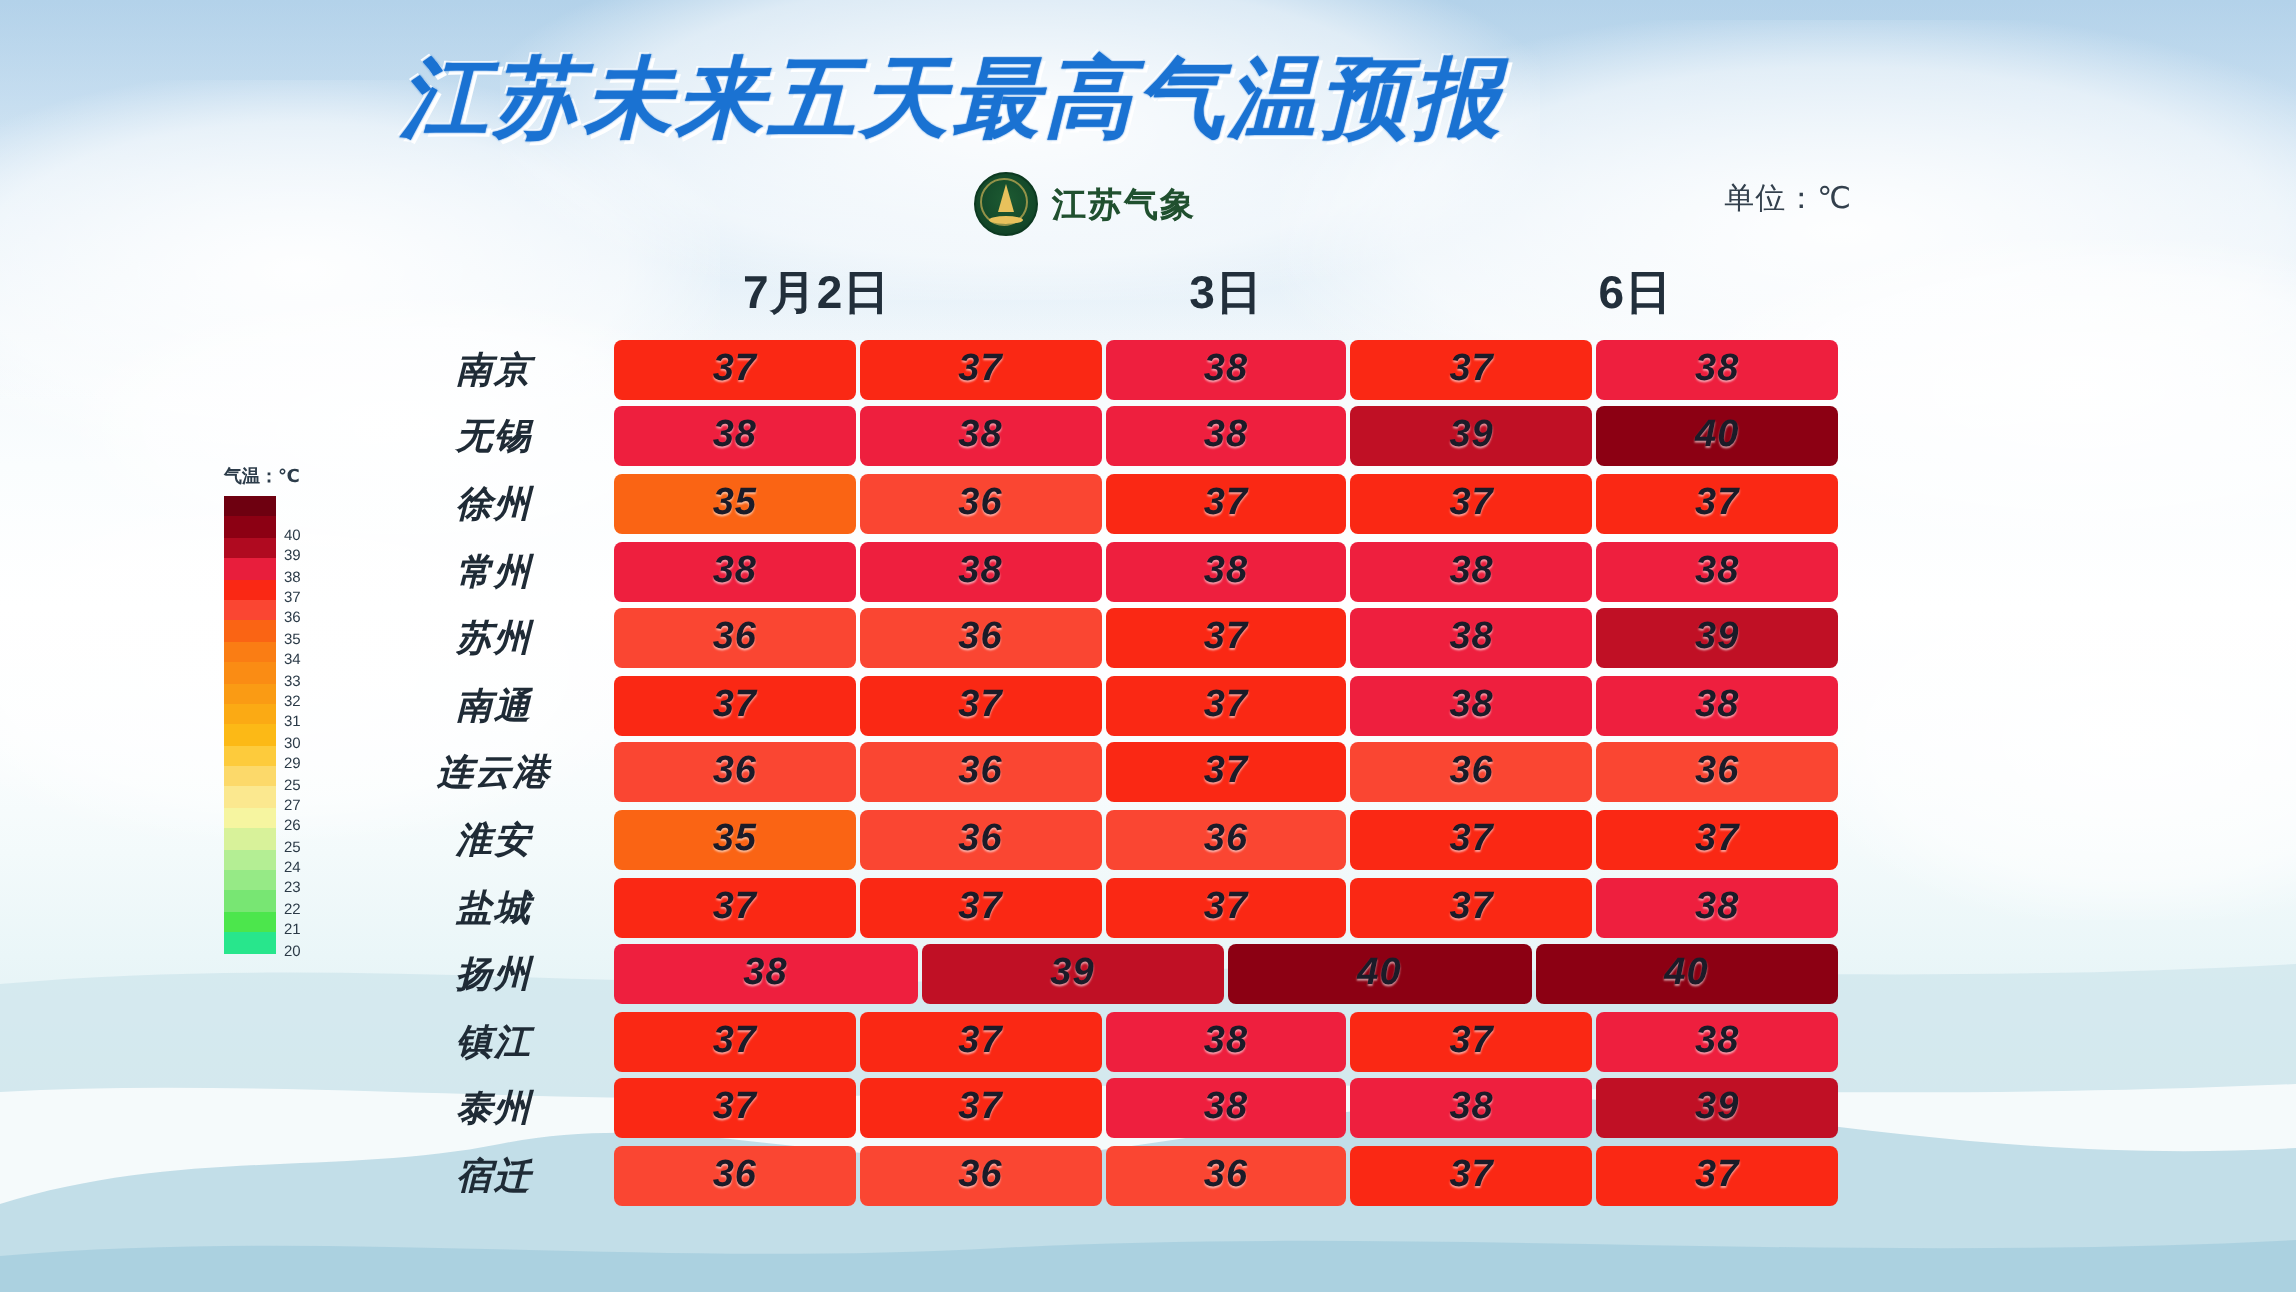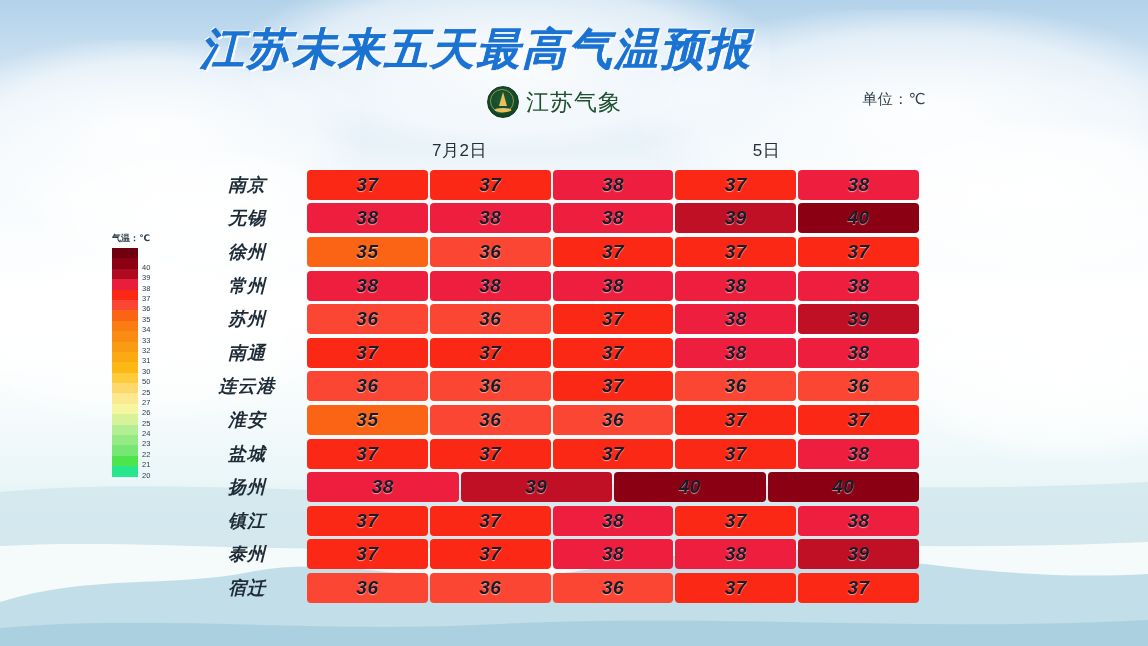--- a/index.html
+++ b/index.html
@@ -126,22 +126,22 @@
     background: #e8c15c;
   }
   .logo-badge .ring {
     position: absolute;
     left: 2px; top: 2px;
     width: 22px; height: 22px;
     border-radius: 50%;
     border: 1px solid rgba(232,193,92,0.6);
   }
   .logo-text {
-    font-size: 23px;
-    font-weight: normal;
+    font-size: 17px;
+    font-weight: bold;
     color: #20502f;
     letter-spacing: 1px;
   }
   .unit-label {
     position: absolute;
     right: 222px; top: 4px;
     font-size: 15px;
     color: #33404d;
     letter-spacing: 0.5px;
   }
@@ -191,24 +191,25 @@
     height: 30px;
     align-items: flex-end;
   }
   .head-city {
     width: 110px;
     flex: none;
   }
   .head-day {
     flex: 1;
     text-align: center;
-    font-size: 17px;
+    font-size: 23px;
     color: #222f3b;
     padding-bottom: 2px;
     letter-spacing: 0.5px;
+    font-weight: bold;
   }
   .body-rows { margin-top: 4px; }
   .data-row {
     display: flex;
     align-items: center;
     height: 33.6px;
   }
   .city-name {
     width: 110px;
     flex: none;
@@ -334,21 +335,21 @@
         <div class="legend-row">
           <span class="legend-swatch" style="background: rgb(251, 170, 20);"></span>
           <span class="legend-tick">31</span>
         </div>
         <div class="legend-row">
           <span class="legend-swatch" style="background: rgb(252, 185, 22);"></span>
           <span class="legend-tick">30</span>
         </div>
         <div class="legend-row">
           <span class="legend-swatch" style="background: rgb(253, 203, 60);"></span>
-          <span class="legend-tick">50</span>
+          <span class="legend-tick">29</span>
         </div>
         <div class="legend-row">
           <span class="legend-swatch" style="background: rgb(252, 217, 106);"></span>
           <span class="legend-tick">25</span>
         </div>
         <div class="legend-row">
           <span class="legend-swatch" style="background: rgb(251, 232, 143);"></span>
           <span class="legend-tick">27</span>
         </div>
         <div class="legend-row">
@@ -379,21 +380,22 @@
           <span class="legend-swatch" style="background: rgb(40, 230, 140);"></span>
           <span class="legend-tick">20</span>
         </div>
       </div>
   </div>
 
   <div class="table">
     <div class="head-row" id="head-row">
       <div class="head-city"></div>
     <div class="head-day">7月2日</div>
-        <div class="head-day">5日</div>
+        <div class="head-day">3日</div>
+        <div class="head-day">6日</div>
       </div>
     <div class="body-rows" id="body-rows">
         <div class="data-row">
           <div class="city-name">南京</div>
           <div class="cell-wrap">
             <div class="cell" style="background: rgb(250, 40, 20);">37</div>
           </div>
           <div class="cell-wrap">
             <div class="cell" style="background: rgb(250, 40, 20);">37</div>
           </div>

